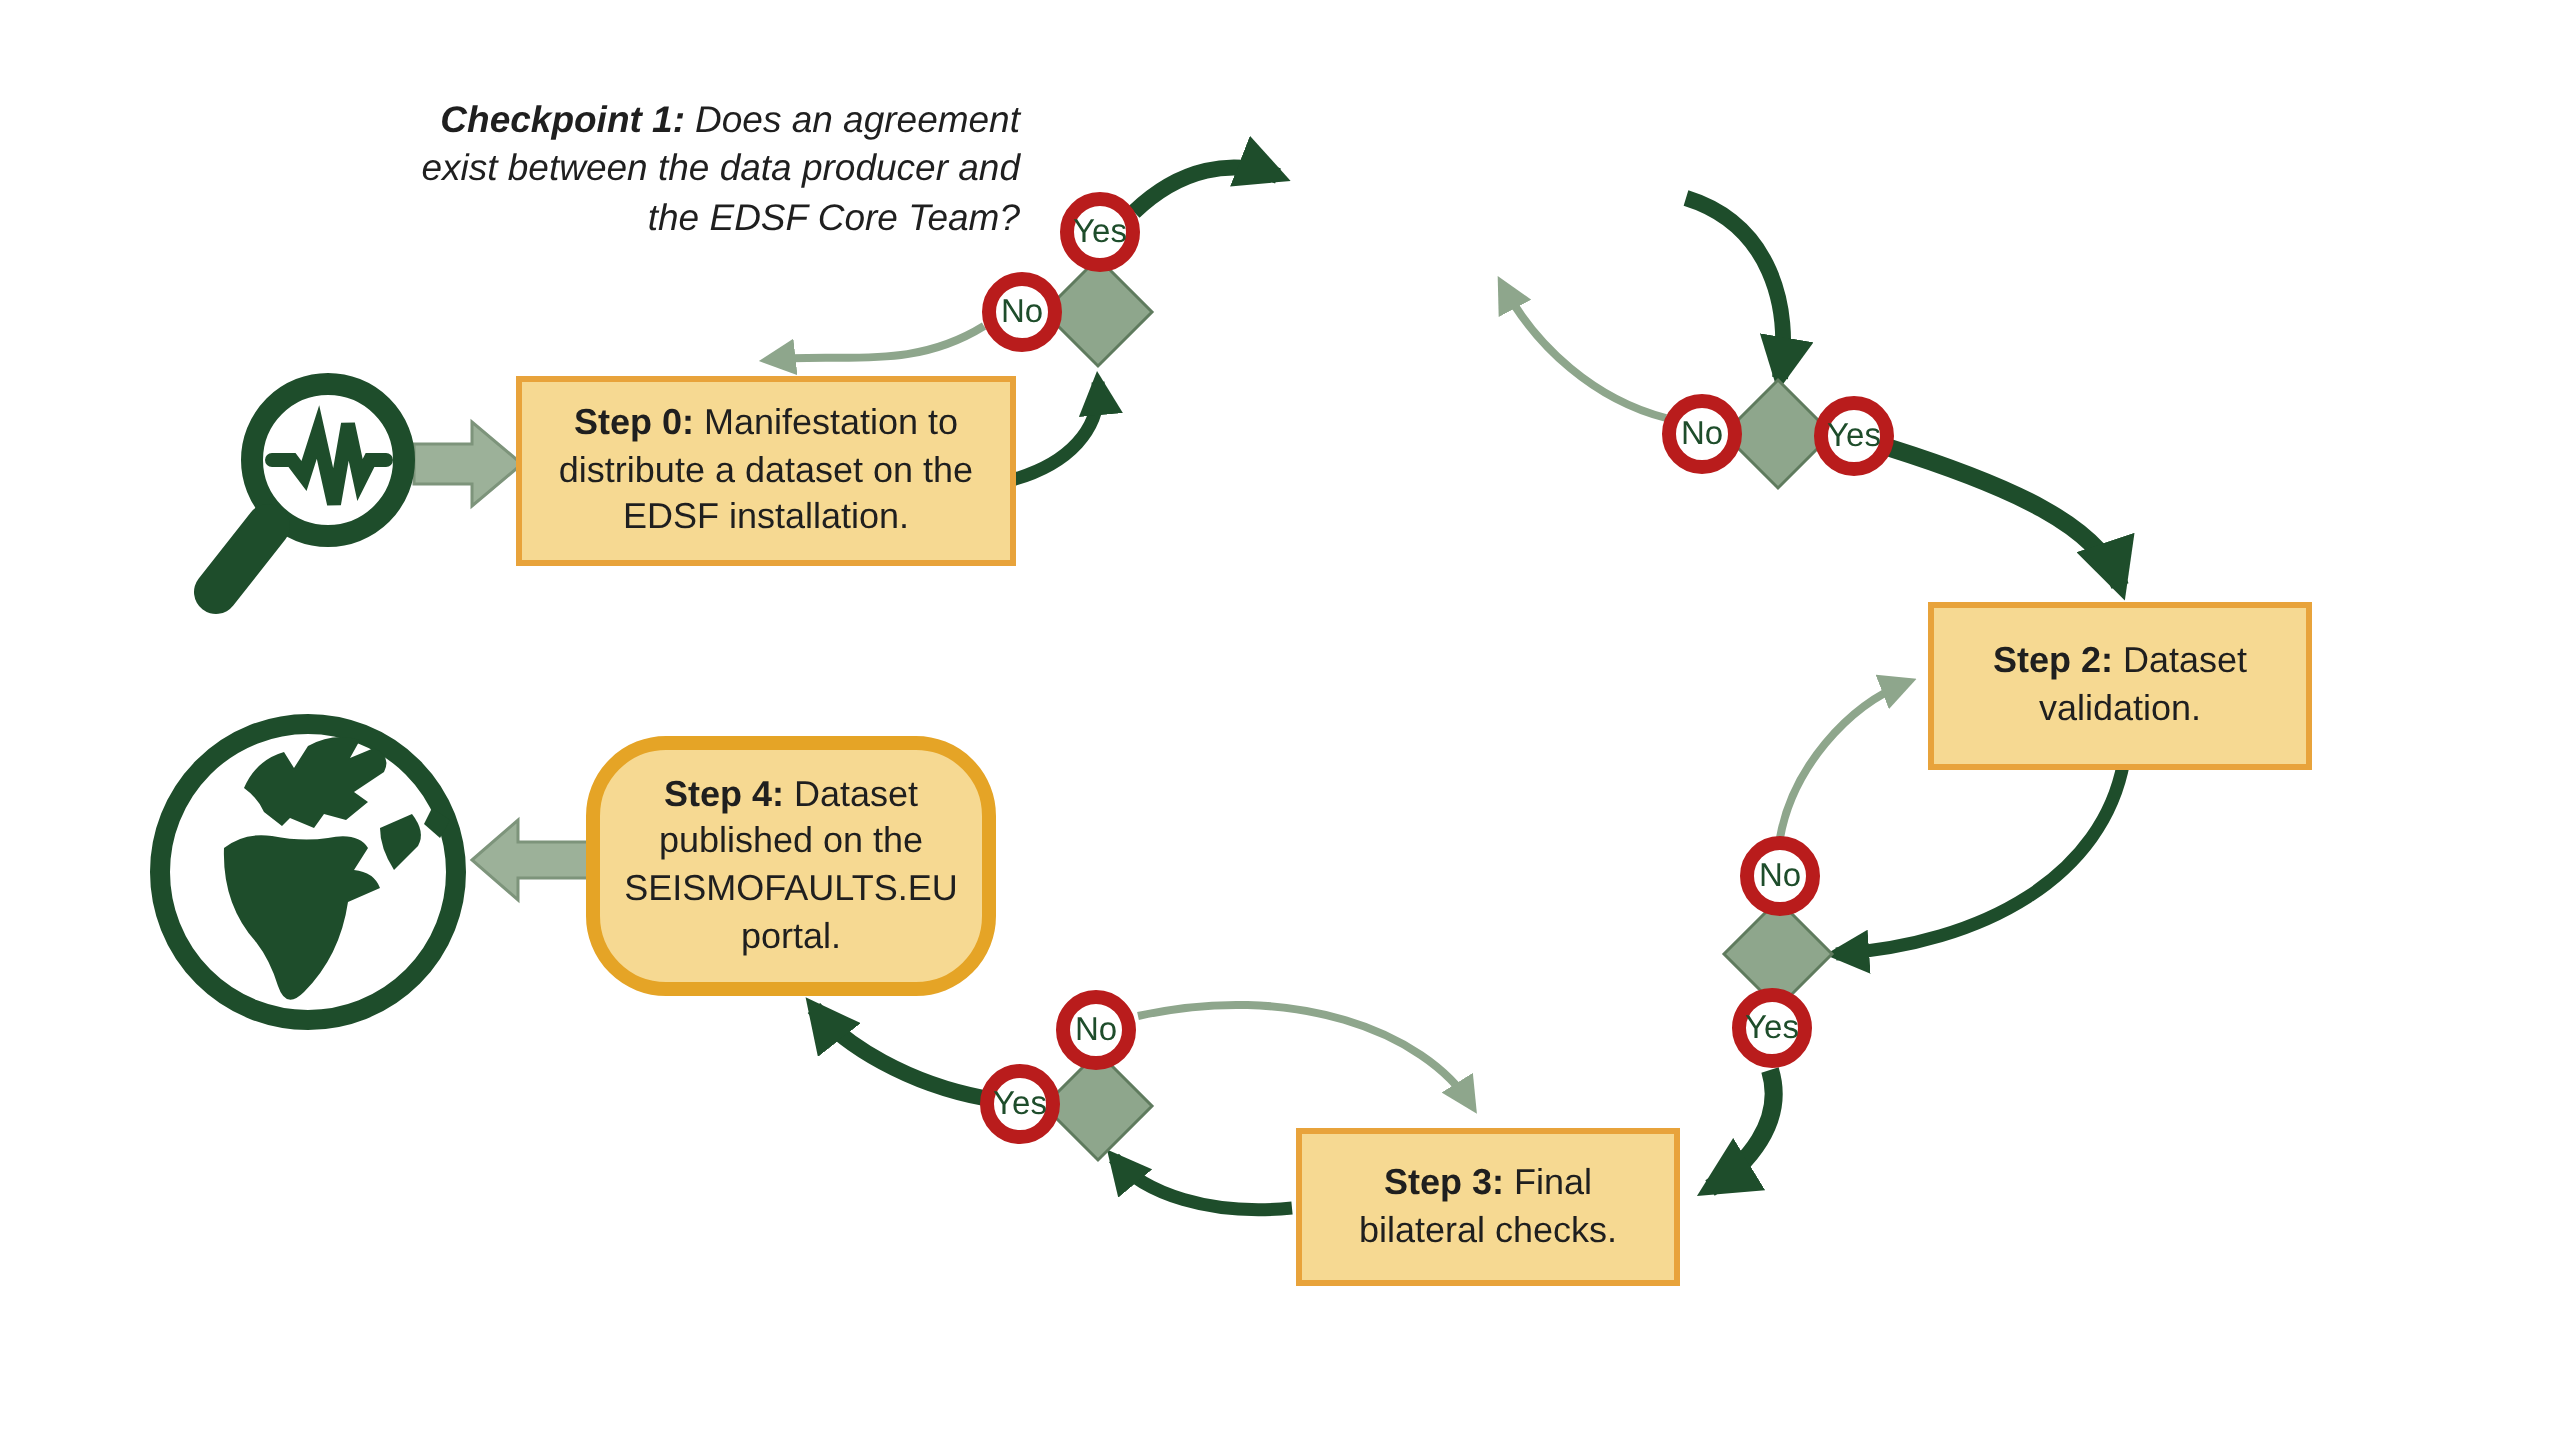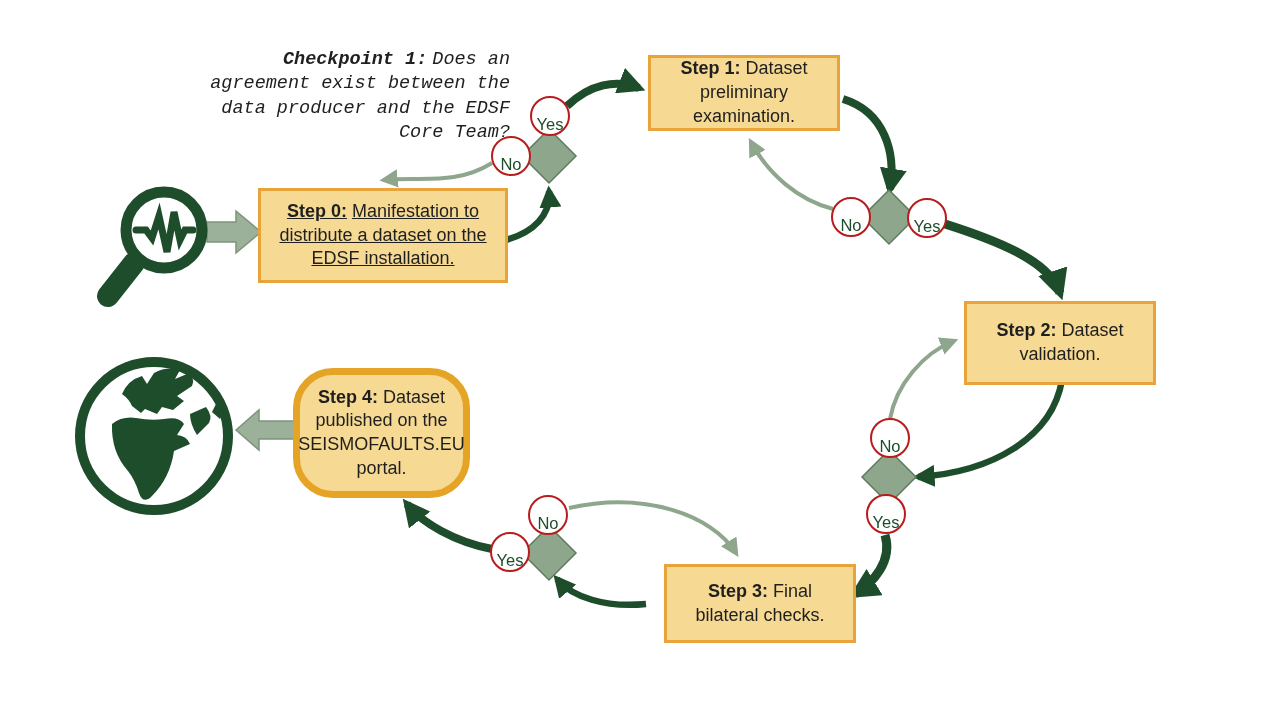--- a/index.html
+++ b/index.html
@@ -10,45 +10,45 @@
   svg.flow-layer{position:absolute;left:0;top:0;width:1280px;height:720px;}
 
   
   .step-box{
     position:absolute;display:flex;align-items:center;justify-content:center;
     background:#f6d992;border:3px solid #e8a33b;box-sizing:border-box;
     text-align:center;color:#1f1f1f;font-size:18px;line-height:1.32;
     padding:4px 10px;
   }
   .step-box .lbl{font-weight:bold;margin-right:5px;}
-  #step0{left:258px;top:188px;width:250px;height:95px;text-decoration:underline;}
+  #step0{left:258px;top:188px;width:250px;height:95px;}
   #step1{left:648px;top:55px;width:192px;height:76px;}
   #step2{left:964px;top:301px;width:192px;height:84px;}
-  #step3{left:664px;top:564px;width:192px;height:79px;}
+  #step3{left:648px;top:564px;width:192px;height:79px;}
   #step4{
-    left:293px;top:368px;width:177px;height:130px;
+    left:293px;top:368px;width:205px;height:130px;
     border:7px solid #e5a426;border-radius:40px;
   }
 
   
   .cp-text{
     position:absolute;font-style:italic;color:#1f1f1f;
     font-size:18.5px;line-height:1.32;
   }
   .cp-text .lbl{font-weight:bold;margin-right:5px;}
-  #cp1-text{left:206px;top:48px;width:304px;text-align:right;font-family:Liberation Mono, monospace;}
+  #cp1-text{left:206px;top:48px;width:304px;text-align:right;}
   #cp2-text{left:908px;top:88px;width:312px;text-align:left;}
   #cp3-text{left:924px;top:489px;width:260px;text-align:left;}
   #cp4-text{left:252px;top:592px;width:264px;text-align:right;}
 
   
   .dec-circle{
     position:absolute;width:40px;height:40px;border-radius:50%;
-    background:#ffffff;border:2px solid #b91c1c;box-sizing:border-box;
-    display:flex;align-items:flex-end;justify-content:center;
+    background:#ffffff;border:7px solid #b91c1c;box-sizing:border-box;
+    display:flex;align-items:center;justify-content:center;
     color:#1e4d2b;font-size:16.5px;
   }
   #cp1-yes{left:530px;top:96px;}
   #cp1-no {left:491px;top:136px;}
   #cp2-no {left:831px;top:197px;}
   #cp2-yes{left:907px;top:198px;}
   #cp3-no {left:870px;top:418px;}
   #cp3-yes{left:866px;top:494px;}
   #cp4-no {left:528px;top:495px;}
   #cp4-yes{left:490px;top:532px;}
@@ -110,25 +110,20 @@
 
     <path d="M120,62 l16,-7 q7,9 3,16 l-12,12 q-7,-11 -7,-21 z" fill="#1e4d2b"></path>
     <path d="M146,52 l9,6 -5,9 -8,-7 z" fill="#1e4d2b"></path>
   </svg>
 
   <div id="step0" class="step-box">
     <div>
       <span class="lbl">Step 0:</span><span>Manifestation to distribute a dataset on the EDSF installation.</span>
     </div>
   </div>
-  <div id="step1" class="step-box">
-    <div>
-      <span class="lbl">Step 1:</span><span>Dataset preliminary examination.</span>
-    </div>
-  </div>
   <div id="step2" class="step-box">
     <div>
       <span class="lbl">Step 2:</span><span>Dataset validation.</span>
     </div>
   </div>
   <div id="step3" class="step-box">
     <div>
       <span class="lbl">Step 3:</span><span>Final bilateral checks.</span>
     </div>
   </div>

